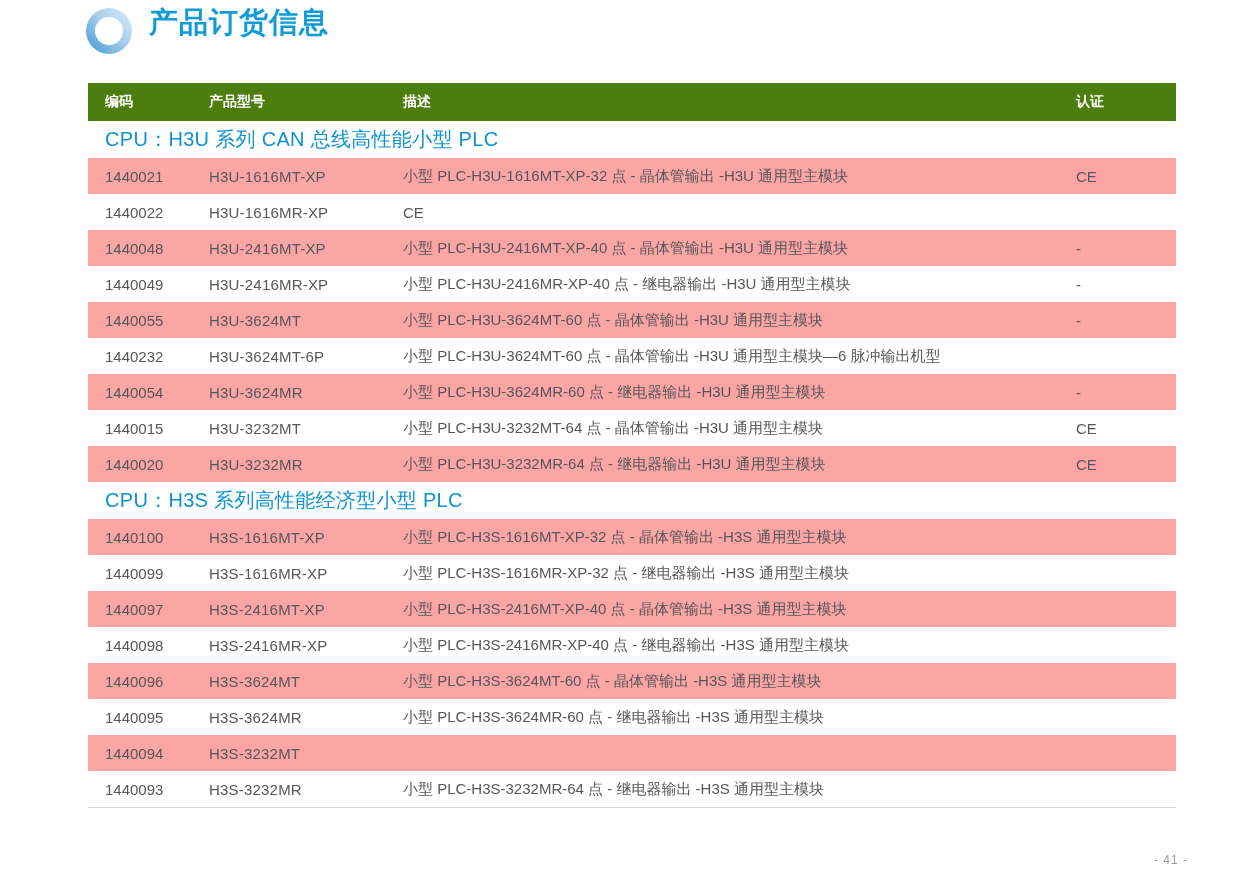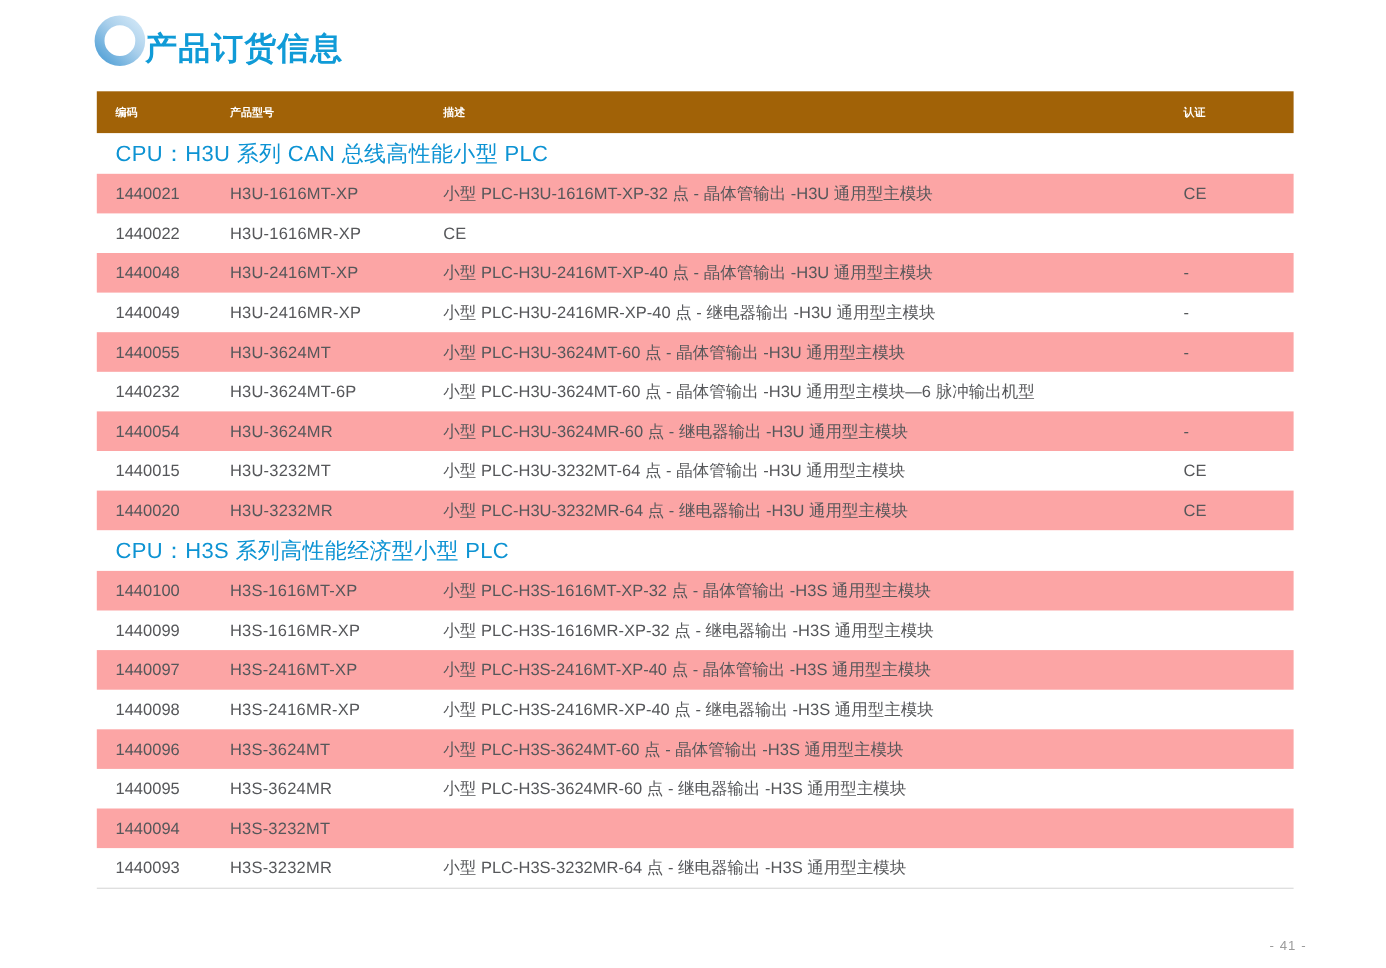--- a/index.html
+++ b/index.html
@@ -4,21 +4,21 @@
 <style>
   html,body{margin:0;padding:0;}
   body{
     width:1260px;height:880px;position:relative;overflow:hidden;
     background:#ffffff;
     font-family:"Liberation Sans","DejaVu Sans",sans-serif;
   }
   
   .title-row{
     position:absolute;left:86px;top:8px;height:52px;
-    display:flex;align-items:flex-end;gap:0;
+    display:flex;align-items:flex-start;gap:17px;
   }
   .ring{
     width:46px;height:46px;border-radius:50%;position:relative;flex:0 0 auto;
     background:linear-gradient(225deg,#ddeefa 0%,#a9cfeb 45%,#3e96d2 100%);
   }
   .ring::after{
     content:"";position:absolute;inset:9px;background:#ffffff;border-radius:50%;
   }
   .page-title{
     font-size:29px;line-height:1;font-weight:bold;color:#109bd7;
@@ -26,21 +26,21 @@
   }
   
   .ptable{
     position:absolute;left:88px;top:83px;width:1088px;
     font-size:15px;color:#56575a;
   }
   .grid-cols{
     display:grid;grid-template-columns:121px 194px 1fr 100px;align-items:center;
   }
   .thead{
-    background:#a16207;color:#ffffff;height:38px;font-weight:bold;font-size:10px;
+    background:#4d7c0f;color:#ffffff;height:38px;font-weight:bold;font-size:14px;
   }
   .c1{padding-left:17px;}
   .c3.center,.c4{text-align:left;}
   .section-hdr{
     height:37px;display:flex;align-items:center;padding-left:17px;
     color:#0d93d3;font-size:20px;letter-spacing:0.3px;
   }
   .trow{height:36px;}
   .trow.alt{background:#fca5a5;}
   .trow .c2{letter-spacing:0.2px;}

